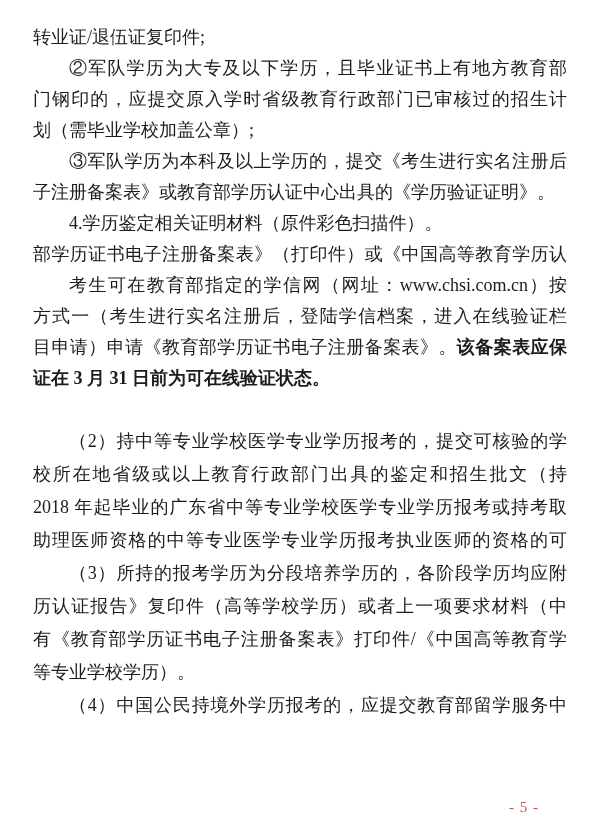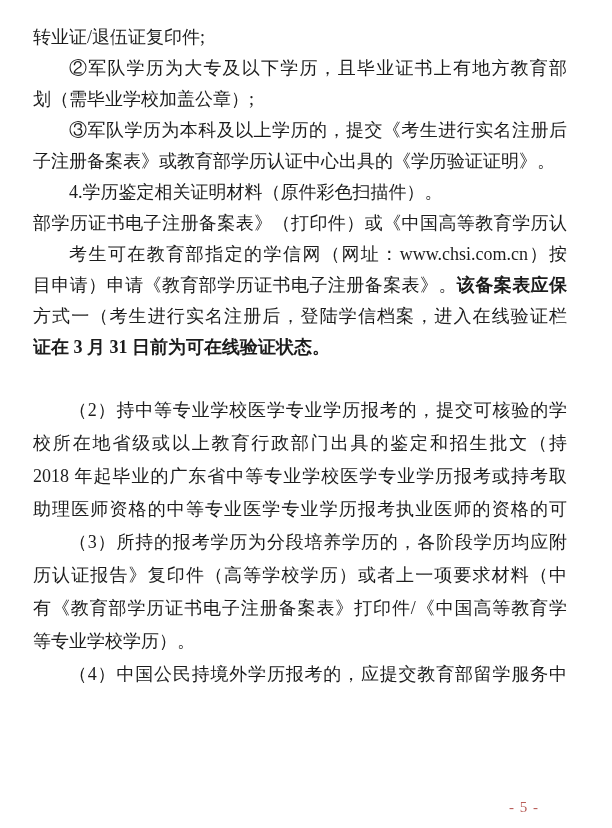--- a/index.html
+++ b/index.html
@@ -45,28 +45,29 @@
   }
 </style>
 </head>
 <body>
 
 <div class="page" style="background: rgb(255, 255, 255);">
   <div class="doc-body" style="color: rgb(28, 28, 28);">
       <div class="text-block block-0">
         <div class="line"><span>转业证/退伍证复印件;</span></div>
         <div class="line indent justify"><span>②军队学历为大专及以下学历，且毕业证书上有地方教育部</span></div>
+        <div class="line justify"><span>门钢印的，应提交原入学时省级教育行政部门已审核过的招生计</span></div>
         <div class="line"><span>划（需毕业学校加盖公章）;</span></div>
         <div class="line indent justify"><span>③军队学历为本科及以上学历的，提交《考生进行实名注册后</span></div>
         <div class="line"><span>子注册备案表》或教育部学历认证中心出具的《学历验证证明》。</span></div>
         <div class="line indent"><span>4.学历鉴定相关证明材料（原件彩色扫描件）。</span></div>
         <div class="line justify"><span>部学历证书电子注册备案表》（打印件）或《中国高等教育学历认</span></div>
         <div class="line indent justify"><span>考生可在教育部指定的学信网（网址：www.chsi.com.cn）按</span></div>
+        <div class="line justify"><span>方式一（考生进行实名注册后，登陆学信档案，进入在线验证栏</span></div>
         <div class="line justify"><span>目申请）申请《教育部学历证书电子注册备案表》。</span><span class="bold">该备案表应保</span></div>
-        <div class="line justify"><span>方式一（考生进行实名注册后，登陆学信档案，进入在线验证栏</span></div>
         <div class="line"><span class="bold">证在 3 月 31 日前为可在线验证状态。</span></div>
       </div>
       <div class="text-block block-1">
         <div class="line indent justify"><span>（2）持中等专业学校医学专业学历报考的，提交可核验的学</span></div>
         <div class="line justify"><span>校所在地省级或以上教育行政部门出具的鉴定和招生批文（持</span></div>
         <div class="line justify"><span>2018 年起毕业的广东省中等专业学校医学专业学历报考或持考取</span></div>
         <div class="line justify"><span>助理医师资格的中等专业医学专业学历报考执业医师的资格的可</span></div>
         <div class="line indent justify"><span>（3）所持的报考学历为分段培养学历的，各阶段学历均应附</span></div>
         <div class="line justify"><span>历认证报告》复印件（高等学校学历）或者上一项要求材料（中</span></div>
         <div class="line justify"><span>有《教育部学历证书电子注册备案表》打印件/《中国高等教育学</span></div>

